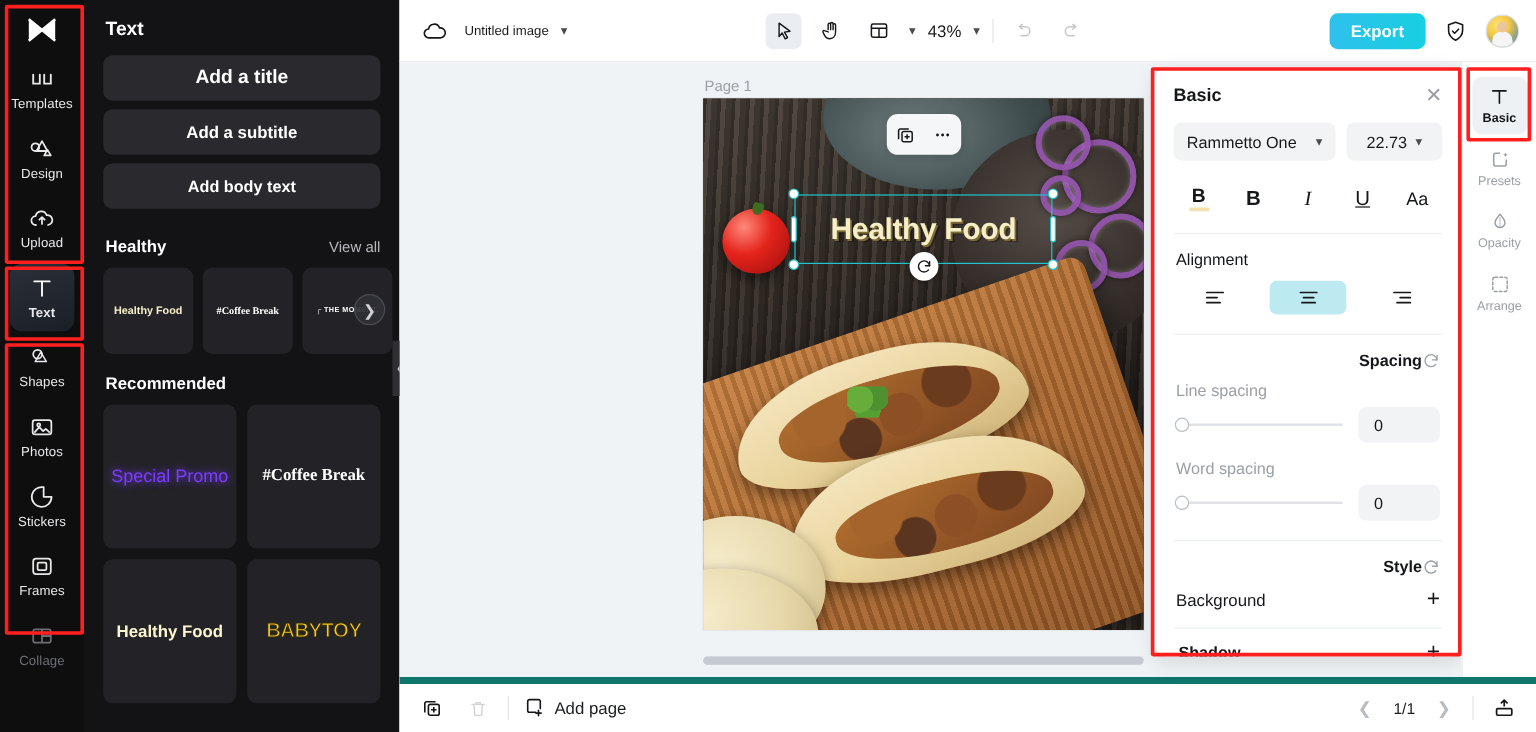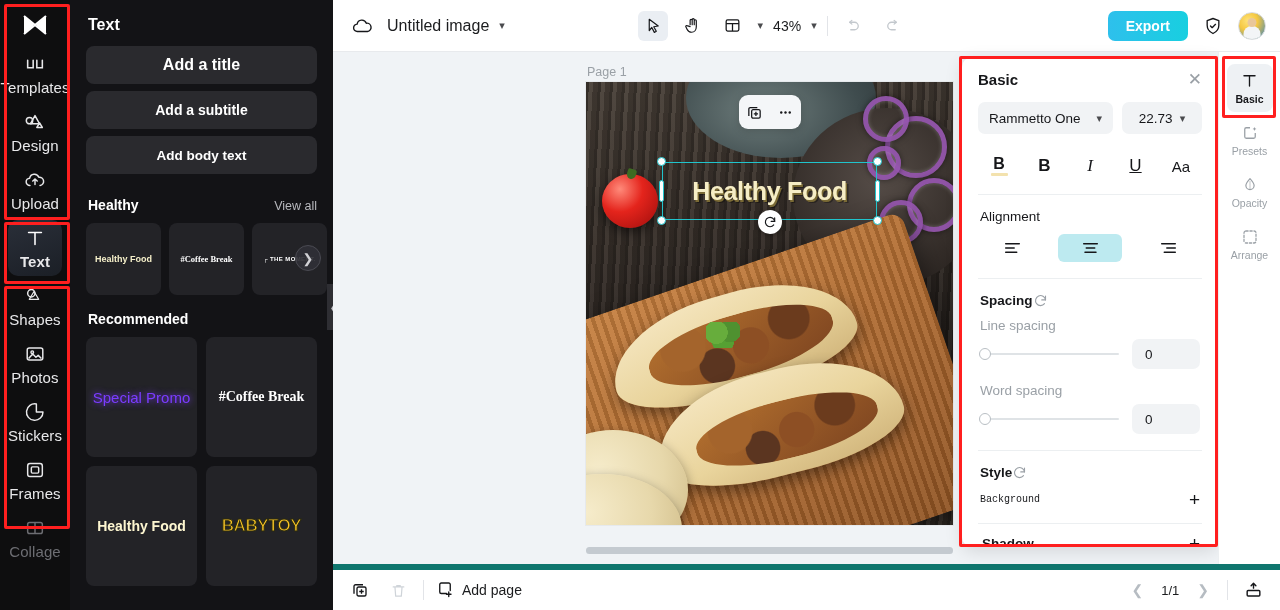--- a/index.html
+++ b/index.html
@@ -16,21 +16,21 @@
     width: 70px; height: 610px; background: #0e0e0f;
     display: flex; flex-direction: column; align-items: center;
     padding-top: 8px; flex: none; position: relative;
   }
   .logo { width: 44px; height: 34px; display: flex; align-items: center; justify-content: center; margin-bottom: 4px; }
   .rail-item {
     width: 54px; height: 56px; border-radius: 10px;
     display: flex; flex-direction: column; align-items: center; justify-content: center;
     gap: 4px; color: #e8e8ea; cursor: pointer; margin-bottom: 2px;
   }
-  .rail-item .ri-label { font-size: 15px; letter-spacing: .1px; }
+  .rail-item .ri-label { font-size: 11px; letter-spacing: .1px; }
   .rail-item.active {
     background: linear-gradient(160deg,#2a2f39,#1b1f26);
   }
   .rail-item.active .ri-label { font-weight: bold; }
   .rail-item.dim { color: #6d6e73; }
   .rail-icon { width: 22px; height: 22px; display:block; }
 
   
   .panel {
     width: 263px; height: 610px; background: #131316; flex: none;
@@ -81,21 +81,21 @@
     cursor:pointer; z-index:20;
   }
 
   
   .main { flex:1; height:610px; display:flex; flex-direction:column; position:relative; background:#fff; }
 
   .topbar {
     height: 52px; background:#fff; border-bottom:1px solid #e8eaed;
     display:flex; align-items:center; padding:0 14px; gap:10px; flex:none;
   }
-  .doc-name { font-size:16px; color:#1b1c1e; }
+  .doc-name { font-size:11px; color:#1b1c1e; }
   .chev { color:#4a4b4e; font-size:11px; }
   .tb-icon {
     width:30px;height:30px;border-radius:6px;display:flex;align-items:center;justify-content:center;cursor:pointer;
   }
   .tb-icon.on { background:#eaeef3; }
   .zoom-val { font-size:14px; color:#1b1c1e; }
   .vsep { width:1px;height:20px;background:#e2e4e8; }
   .export-btn {
     background:linear-gradient(90deg,#2ec0ec,#18cfe0); color:#fff; border:none;
     padding:0 18px; height:30px; border-radius:7px; font-size:14px; font-weight:bold;
@@ -242,29 +242,29 @@
   .style-row{display:flex;align-items:center;justify-content:space-between;padding:6px 4px 10px 4px;}
   .sbtn{width:34px;height:28px;display:flex;align-items:center;justify-content:center;cursor:pointer;font-size:17px;color:#16171a;}
   .sbtn.color{flex-direction:column;gap:1px;}
   .sbtn .swatch{width:17px;height:3px;background:#f3e2ae;border-radius:1px;}
   .divider{height:1px;background:#eceff1;margin:4px 0 0 0;}
   .sec-label{font-size:13.5px;color:#16171a;padding:14px 2px 10px 2px;}
   .sec-label.gray{color:#9aa0a6;}
   .align-row{display:flex;align-items:center;justify-content:space-between;padding:0 2px 12px 2px;}
   .align-btn{width:64px;height:28px;border-radius:6px;display:flex;align-items:center;justify-content:center;cursor:pointer;}
   .align-btn.sel{background:#bdeaf0;}
-  .sec-head-row{display:flex;align-items:center;justify-content:flex-start;padding:14px 2px 2px 2px;}
+  .sec-head-row{display:flex;align-items:center;justify-content:flex-end;padding:14px 2px 2px 2px;}
   .sec-head-row .t{font-size:13.5px;font-weight:bold;color:#16171a;}
   .reset{color:#9aa0a6;cursor:pointer;display:flex;}
   .slider-row{display:flex;align-items:center;gap:13px;padding:2px 2px 8px 2px;}
   .track{flex:1;height:2px;background:#dfe3e6;border-radius:2px;position:relative;cursor:pointer;}
   .knob{position:absolute;left:-1px;top:-5px;width:12px;height:12px;border-radius:50%;background:#fff;border:1.6px solid #b9bfc4;}
   .numbox{width:68px;height:30px;background:#f1f3f5;border-radius:7px;display:flex;align-items:center;padding-left:13px;font-size:13.5px;color:#16171a;cursor:text;}
   .row-plus{display:flex;align-items:center;justify-content:space-between;padding:8px 2px 0 2px;}
-  .row-plus .t{font-size:10px;color:#16171a;font-family:Liberation Mono, monospace;}
+  .row-plus .t{font-size:14px;color:#16171a;}
   .plus{font-size:19px;color:#16171a;cursor:pointer;line-height:1;}
   .clipped{font-size:13.5px;font-weight:bold;color:#16171a;padding-left:2px;text-align:right;}
 
   
   .rrail{
     position:absolute;right:0;top:52px;width:62px;bottom:46px;background:#fff;
     border-left:1px solid #eceff1;display:flex;flex-direction:column;align-items:center;padding-top:12px;gap:4px;z-index:9;
   }
   .rr-item{
     width:46px;height:48px;border-radius:8px;display:flex;flex-direction:column;

